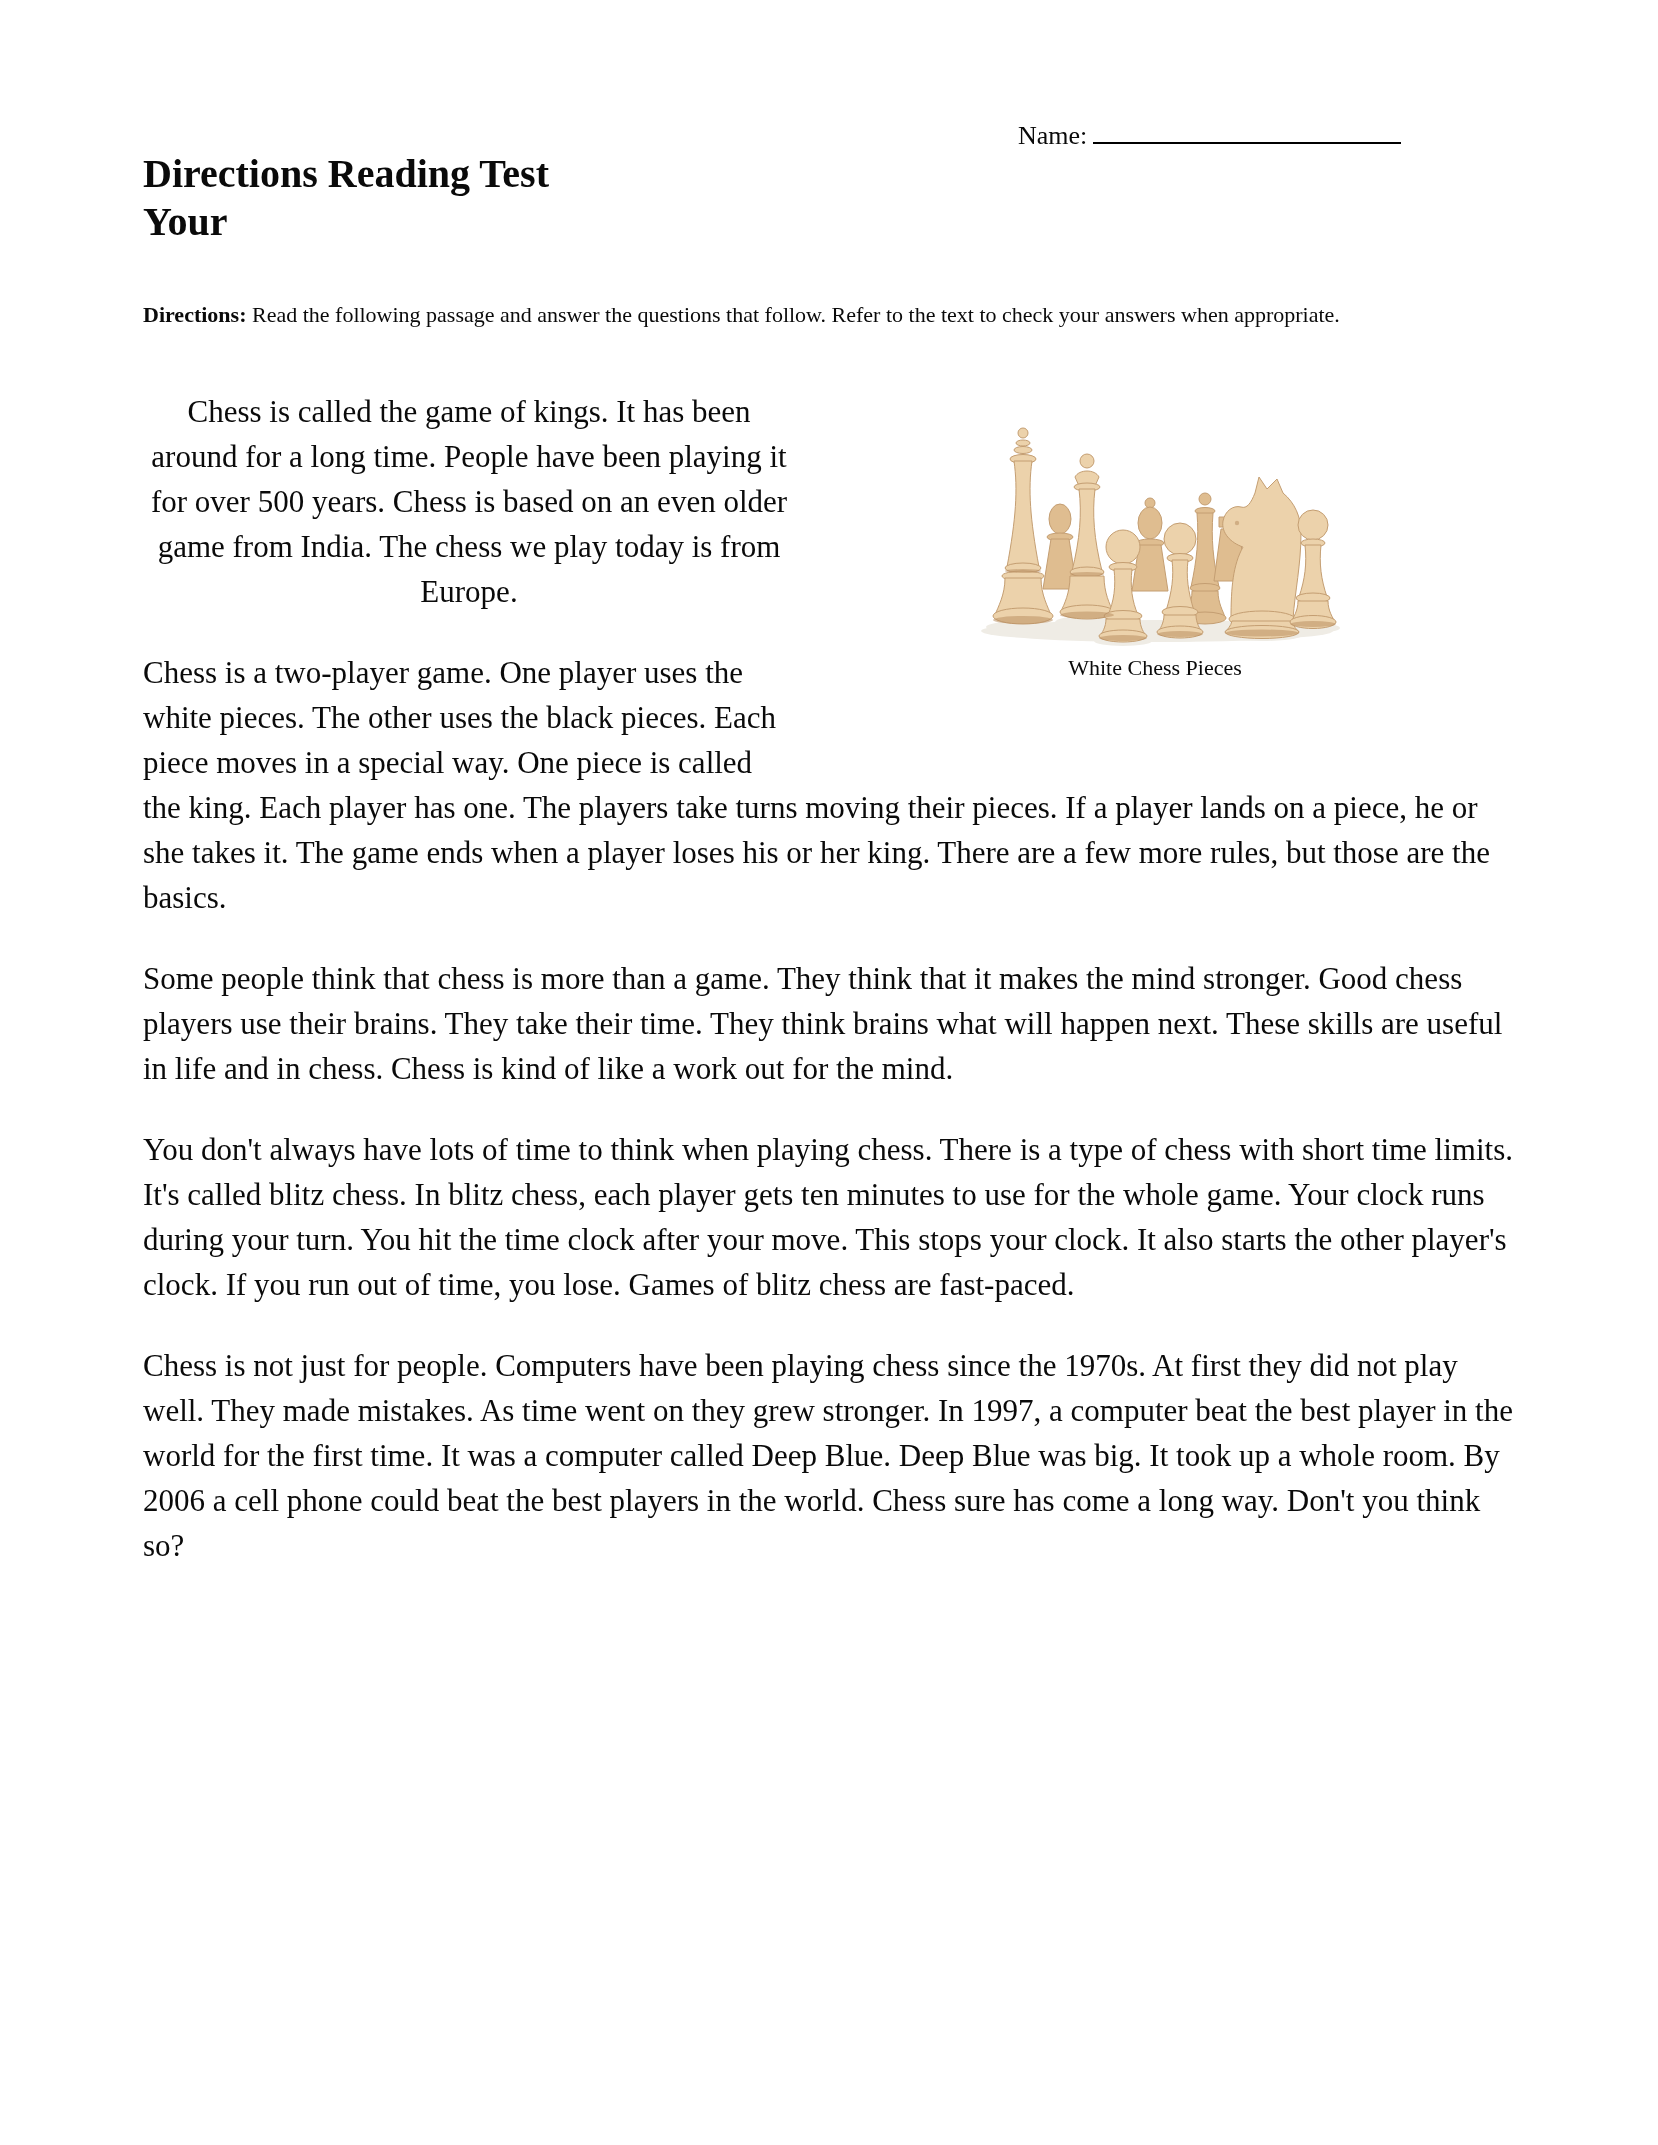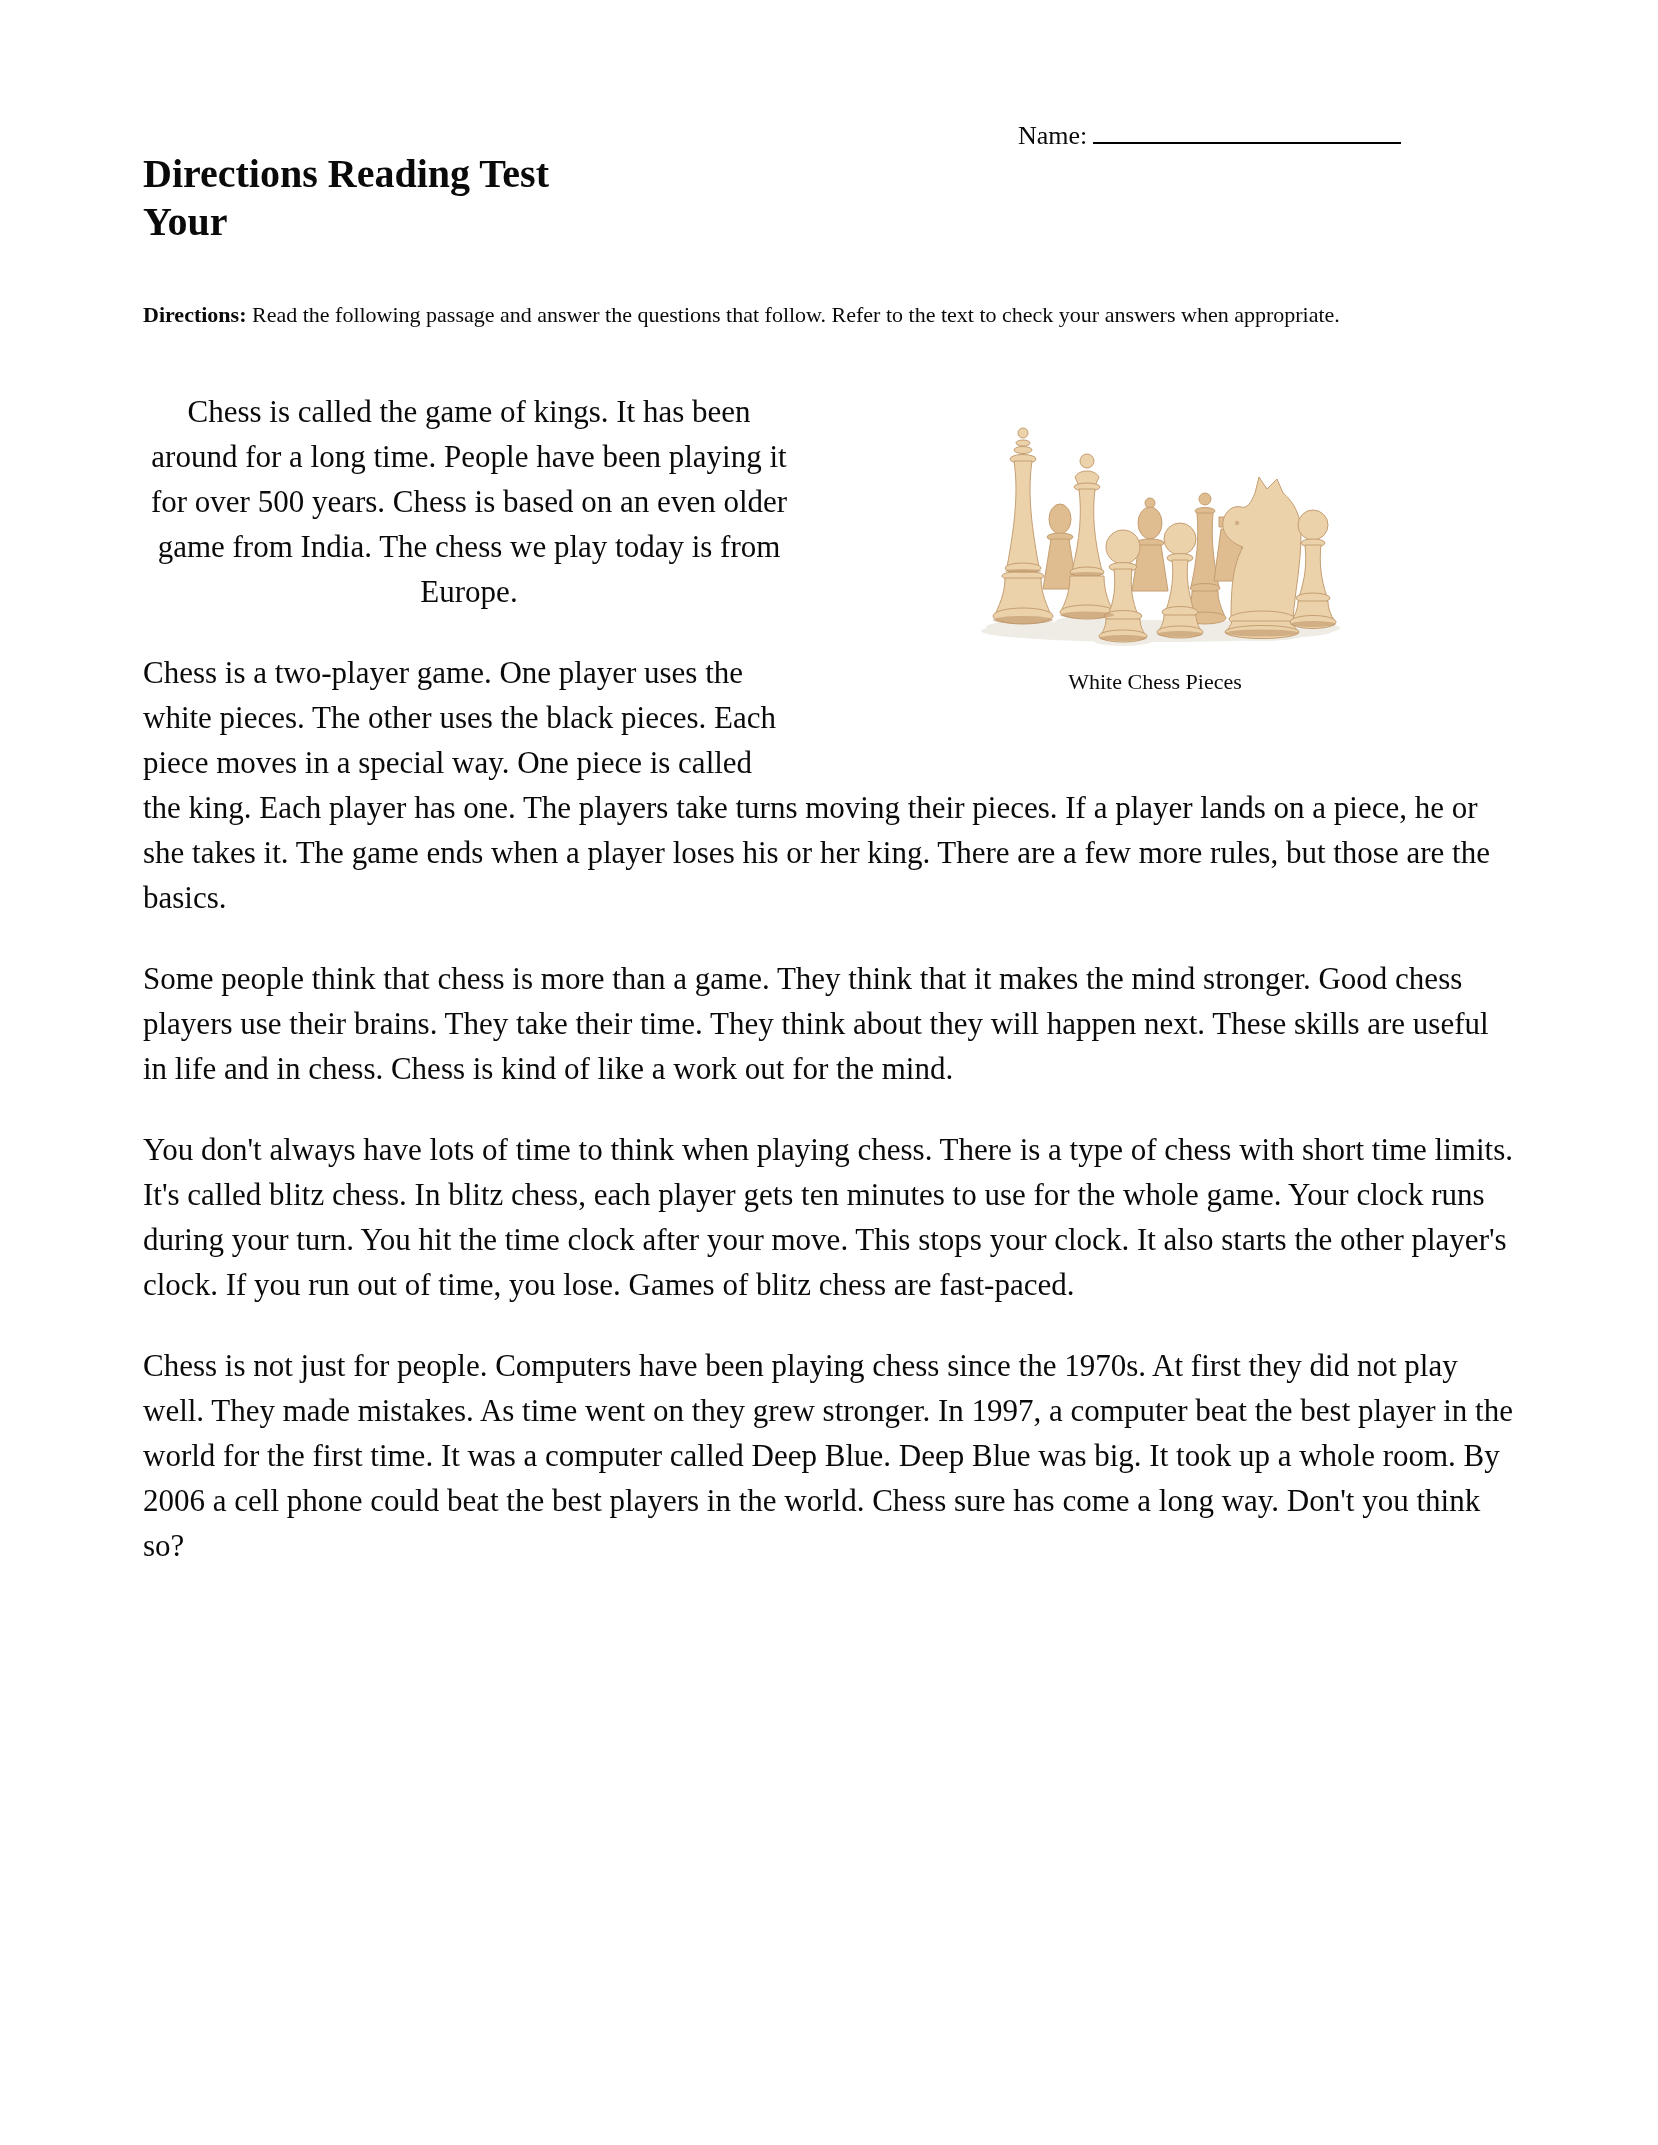--- a/index.html
+++ b/index.html
@@ -31,21 +31,21 @@
   .article { margin-top:52px; font-size:31px; line-height:45px; }
   .article p { margin:36px 0 0 0; }
   .article p.first { margin-top:0;text-align:center; }
   figure.chess-figure {
     float:right; width:720px; height:388px;
     margin:6px 0 0 0; padding:24px 0 0 0;
     display:flex; flex-direction:column; align-items:center;
     box-sizing:border-box;
   }
   figure.chess-figure svg { width:380px; height:230px; display:block; }
-  figcaption { margin-top:20px; font-size:22px; line-height:26px; text-align:right; }
+  figcaption { margin-top:6px; font-size:22px; line-height:26px; text-align:right; }
   .pieces { stroke:#c49e72; stroke-width:1; }
   .accents { opacity:0.55; }
 </style>
 </head>
 <body>
 
 <div class="page">
 
   <div class="name-block">
     <span>Name:</span><span class="name-underline"></span>
@@ -170,18 +170,18 @@
           <ellipse cx="58" cy="152" rx="18" ry="2"></ellipse>
           <ellipse cx="122" cy="155" rx="17" ry="2"></ellipse>
           <circle cx="272" cy="104" r="2.2"></circle>
         </g>
       </svg>
       <figcaption>White Chess Pieces</figcaption>
     </figure>
 
     <p class="first">Chess is called the game of kings. It has been around for a long time. People have been playing it for over 500 years. Chess is based on an even older game from India. The chess we play today is from Europe.</p>
     <p>Chess is a two-player game. One player uses the white pieces. The other uses the black pieces. Each piece moves in a special way. One piece is called the king. Each player has one. The players take turns moving their pieces. If a player lands on a piece, he or she takes it. The game ends when a player loses his or her king. There are a few more rules, but those are the basics.</p>
-    <p>Some people think that chess is more than a game. They think that it makes the mind stronger. Good chess players use their brains. They take their time. They think about they will happen next. These skills are useful in life and in chess. Chess is kind of like a work out for the mind.</p>
+    <p>Some people think that chess is more than a game. They think that it makes the mind stronger. Good chess players use their brains. They take their time. They think brains what will happen next. These skills are useful in life and in chess. Chess is kind of like a work out for the mind.</p>
     <p>You don't always have lots of time to think when playing chess. There is a type of chess with short time limits. It's called blitz chess. In blitz chess, each player gets ten minutes to use for the whole game. Your clock runs during your turn. You hit the time clock after your move. This stops your clock. It also starts the other player's clock. If you run out of time, you lose. Games of blitz chess are fast-paced.</p>
     <p>Chess is not just for people. Computers have been playing chess since the 1970s. At first they did not play well. They made mistakes. As time went on they grew stronger. In 1997, a computer beat the best player in the world for the first time. It was a computer called Deep Blue. Deep Blue was big. It took up a whole room. By 2006 a cell phone could beat the best players in the world. Chess sure has come a long way. Don't you think so?</p>
   </div>
 
 </div>
 
 </body></html>

